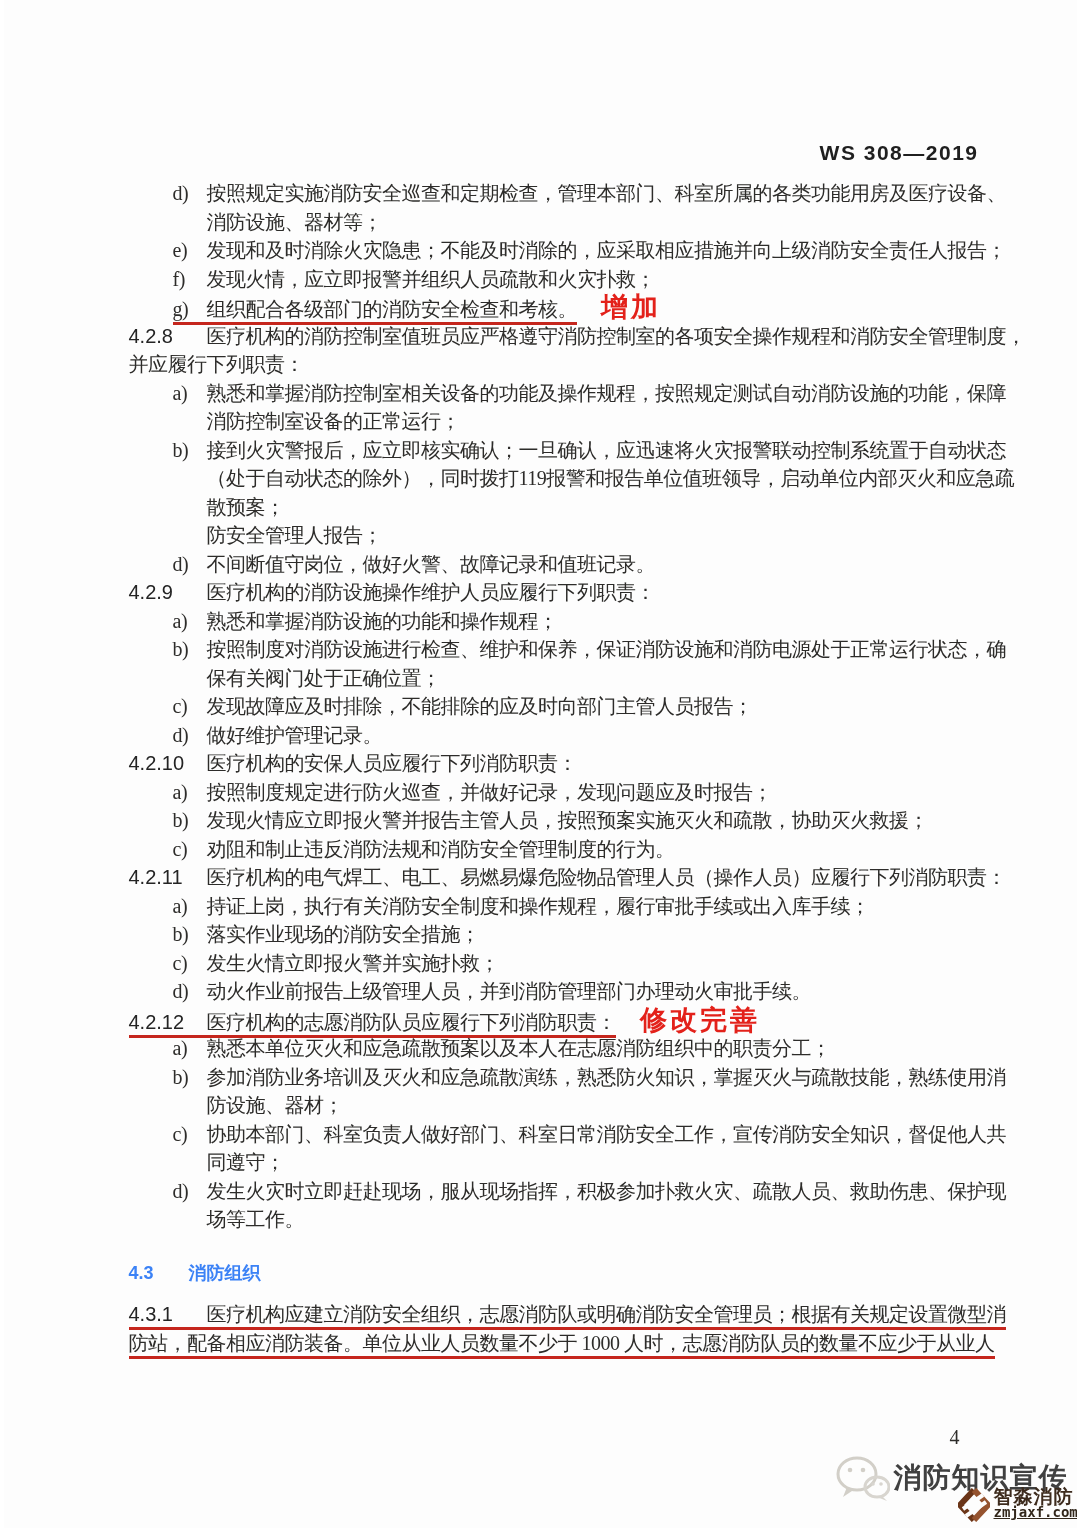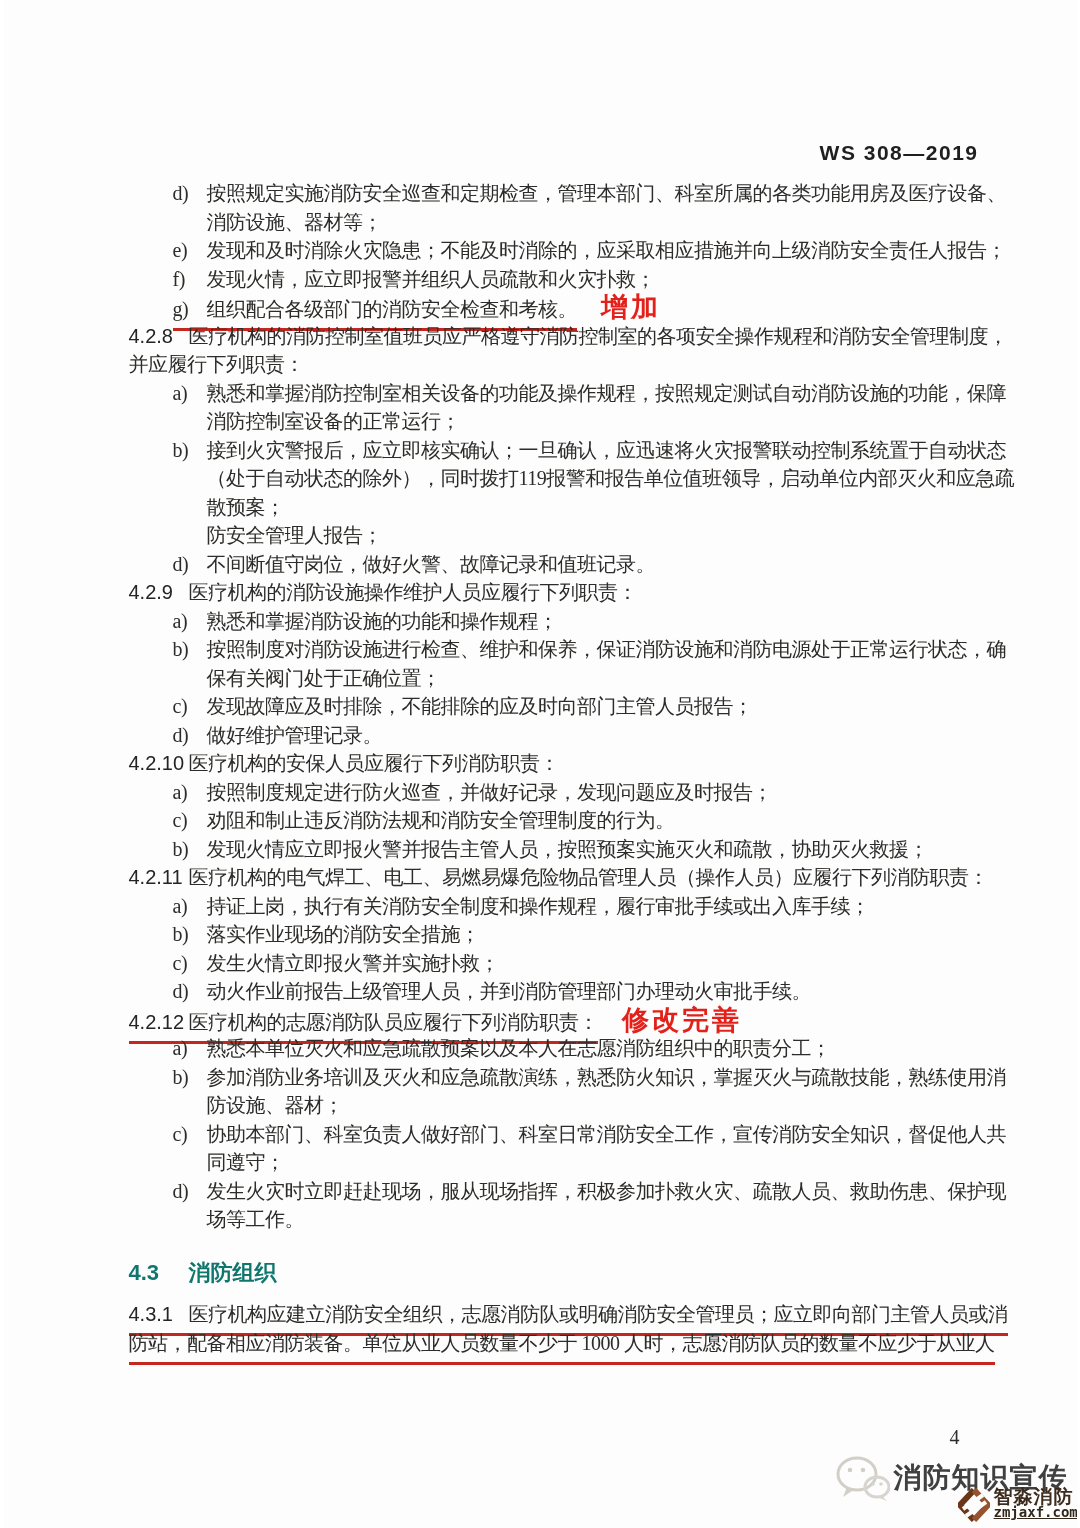--- a/index.html
+++ b/index.html
@@ -17,31 +17,31 @@
   .content { position:absolute; left:125px; top:179px; width:880px; }
   .line {
     height:28.5px; line-height:28.6px; font-size:20px;
     letter-spacing:-0.5px; white-space:nowrap;
   }
   .item { padding-left:44px; }
   .item > span > .label { display:inline-block; width:34px; }
   .item-cont { padding-left:78px; }
   .section > span > .label {
     font-family:"Liberation Sans","DejaVu Sans",sans-serif;
-    display:inline-block; min-width:60px; 
+    display:inline-block; min-width:60px; margin-right:18px;
     letter-spacing:0; color:#242424;
   }
   .section-cont { padding-left:0; }
   .heading {
     margin-top:25px; margin-bottom:13px;
     font-family:"Liberation Sans","DejaVu Sans",sans-serif;
-    font-weight:bold; font-size:22px; letter-spacing:0; color:#0f766e;
+    font-weight:bold; font-size:18px; letter-spacing:0; color:#3b82f6;
   }
   .heading > span > .label { display:inline-block; min-width:46px; margin-right:14px; }
-  .u { border-bottom:3px solid #c5261d; padding-bottom:8px; }
+  .u { border-bottom:3px solid #c5261d; padding-bottom:2px; }
   .note {
     color:#e3211a; font-size:27px; font-weight:bold; margin-left:24px;
     letter-spacing:3px; font-family:"Liberation Sans","DejaVu Sans",sans-serif;
   }
   .pagenum { position:absolute; top:1426px; left:946px; font-size:20px; color:#2d2c2a; }
   .wm-icon { position:absolute; left:832px; top:1456px; }
   .wm-text {
     position:absolute; left:890px; top:1459px;
     font-size:28px; letter-spacing:1px; color:#404040; font-weight:bold;
   }
@@ -79,37 +79,37 @@
       <div class="line item-cont"><span><span>防安全管理人报告；</span></span></div>
       <div class="line item"><span><span class="label">d)</span><span>不间断值守岗位，做好火警、故障记录和值班记录。</span></span></div>
       <div class="line section"><span><span class="label">4.2.9</span><span>医疗机构的消防设施操作维护人员应履行下列职责：</span></span></div>
       <div class="line item"><span><span class="label">a)</span><span>熟悉和掌握消防设施的功能和操作规程；</span></span></div>
       <div class="line item"><span><span class="label">b)</span><span>按照制度对消防设施进行检查、维护和保养，保证消防设施和消防电源处于正常运行状态，确</span></span></div>
       <div class="line item-cont"><span><span>保有关阀门处于正确位置；</span></span></div>
       <div class="line item"><span><span class="label">c)</span><span>发现故障应及时排除，不能排除的应及时向部门主管人员报告；</span></span></div>
       <div class="line item"><span><span class="label">d)</span><span>做好维护管理记录。</span></span></div>
       <div class="line section"><span><span class="label">4.2.10</span><span>医疗机构的安保人员应履行下列消防职责：</span></span></div>
       <div class="line item"><span><span class="label">a)</span><span>按照制度规定进行防火巡查，并做好记录，发现问题应及时报告；</span></span></div>
+      <div class="line item"><span><span class="label">b)</span><span>发现火情应立即报火警并报告主管人员，按照预案实施灭火和疏散，协助灭火救援；</span></span></div>
       <div class="line item"><span><span class="label">c)</span><span>劝阻和制止违反消防法规和消防安全管理制度的行为。</span></span></div>
-      <div class="line item"><span><span class="label">b)</span><span>发现火情应立即报火警并报告主管人员，按照预案实施灭火和疏散，协助灭火救援；</span></span></div>
       <div class="line section"><span><span class="label">4.2.11</span><span>医疗机构的电气焊工、电工、易燃易爆危险物品管理人员（操作人员）应履行下列消防职责：</span></span></div>
       <div class="line item"><span><span class="label">a)</span><span>持证上岗，执行有关消防安全制度和操作规程，履行审批手续或出入库手续；</span></span></div>
       <div class="line item"><span><span class="label">b)</span><span>落实作业现场的消防安全措施；</span></span></div>
       <div class="line item"><span><span class="label">c)</span><span>发生火情立即报火警并实施扑救；</span></span></div>
       <div class="line item"><span><span class="label">d)</span><span>动火作业前报告上级管理人员，并到消防管理部门办理动火审批手续。</span></span></div>
       <div class="line section"><span class="u"><span class="label">4.2.12</span><span>医疗机构的志愿消防队员应履行下列消防职责：</span></span><span class="note">修改完善</span></div>
       <div class="line item"><span><span class="label">a)</span><span>熟悉本单位灭火和应急疏散预案以及本人在志愿消防组织中的职责分工；</span></span></div>
       <div class="line item"><span><span class="label">b)</span><span>参加消防业务培训及灭火和应急疏散演练，熟悉防火知识，掌握灭火与疏散技能，熟练使用消</span></span></div>
       <div class="line item-cont"><span><span>防设施、器材；</span></span></div>
       <div class="line item"><span><span class="label">c)</span><span>协助本部门、科室负责人做好部门、科室日常消防安全工作，宣传消防安全知识，督促他人共</span></span></div>
       <div class="line item-cont"><span><span>同遵守；</span></span></div>
       <div class="line item"><span><span class="label">d)</span><span>发生火灾时立即赶赴现场，服从现场指挥，积极参加扑救火灾、疏散人员、救助伤患、保护现</span></span></div>
       <div class="line item-cont"><span><span>场等工作。</span></span></div>
       <div class="line heading"><span><span class="label">4.3</span><span>消防组织</span></span></div>
-      <div class="line section"><span class="u"><span class="label">4.3.1</span><span>医疗机构应建立消防安全组织，志愿消防队或明确消防安全管理员；应立即向部门主管人员或消</span></span></div>
+      <div class="line section"><span class="u"><span class="label">4.3.1</span><span>医疗机构应建立消防安全组织，志愿消防队或明确消防安全管理员；根据有关规定设置微型消</span></span></div>
       <div class="line section-cont"><span class="u"><span>防站，配备相应消防装备。单位从业人员数量不少于 1000 人时，志愿消防队员的数量不应少于从业人</span></span></div>
     </div>
 
   <div class="pagenum">4</div>
 
   <div class="wm-icon">
     <svg width="54" height="46" viewBox="0 0 54 46">
       <ellipse cx="21" cy="18" rx="19" ry="16" fill="none" stroke="#d2cfc8" stroke-width="3"></ellipse>
       <path d="M11 31 L7 41 L19 33 Z" fill="#d2cfc8"></path>
       <circle cx="14" cy="14" r="2.3" fill="#d2cfc8"></circle>

